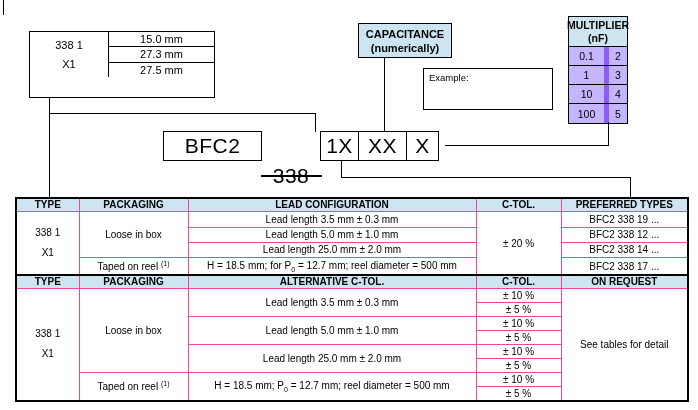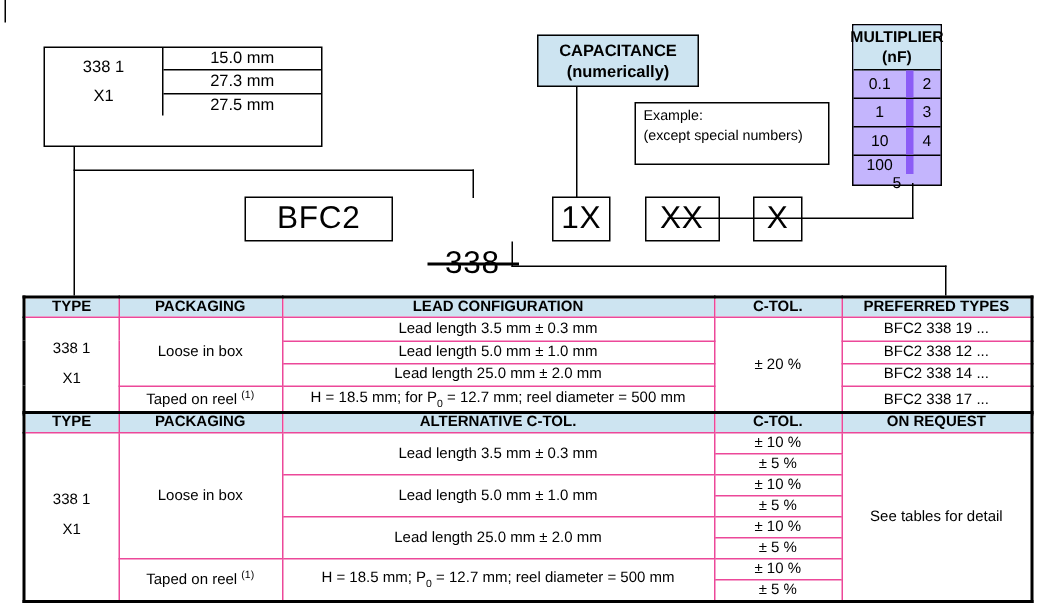--- a/index.html
+++ b/index.html
@@ -25,39 +25,39 @@
                font-size: 11px; font-weight: bold; }
   .tp-body { display: flex; height: 45px; }
   .tp-left { width: 79px; border-right: 1.5px solid #000; display: flex; flex-direction: column; justify-content: center;
              align-items: center; font-size: 11px; line-height: 19px; }
   .tp-right { flex: 1; display: flex; flex-direction: column; }
   .tp-right .pitch { flex: 1; display: flex; align-items: center; justify-content: center; font-size: 11px;
                      border-bottom: 1px solid #000; }
   .tp-right .pitch:last-child { border-bottom: none; }
 
   
-  .cap-box { left: 358px; top: 23px; width: 108px; height: 35px; border: 1.5px solid #000; display: flex;
+  .cap-box { left: 358px; top: 23px; width: 94px; height: 35px; border: 1.5px solid #000; display: flex;
              flex-direction: column; align-items: center; justify-content: center; font-size: 11px; font-weight: bold;
              line-height: 14px; }
 
   
   .ex-box { left: 423px; top: 68px; width: 130px; height: 42px; border: 1.5px solid #000; background: #fff;
             font-size: 9.5px; line-height: 13px; padding: 2px 5px; }
 
   
   .mult-box { left: 568px; top: 16px; width: 60px; border: 1.5px solid #000; background: #c4b5fd; }
   .mult-header { height: 30px; border-bottom: 1.5px solid #000; display: flex; flex-direction: column; align-items: center;
                  justify-content: center; font-size: 10.5px; font-weight: bold; line-height: 13px; }
   .mult-row { display: flex; height: 19px; border-bottom: 1px solid #000; font-size: 10.5px; }
-  .mult-row:last-child { border-bottom: none; flex-direction: column; }
+  .mult-row:last-child { border-bottom: none; }
   .mult-row .f { width: 40px; border-right: 5px solid #8b5cf6; display: flex; align-items: center; justify-content: center; }
   .mult-row .c { flex: 1; display: flex; align-items: center; justify-content: center; }
 
   
-  .pn-row { left: 163px; top: 131px; height: 30px; display: flex; gap: 24px; }
+  .pn-row { left: 163px; top: 131px; height: 30px; display: flex; }
   .pn-cell { border: 1.5px solid #000; background: #fff; display: flex; align-items: center; justify-content: center;
              font-size: 21px; letter-spacing: 0.5px; }
   .pn-cell + .pn-cell { margin-left: -1.5px; }
 
   
   table.dtable { position: absolute; border-collapse: collapse; table-layout: fixed; background: #fff; }
   table.dtable th, table.dtable td { border: 1px solid #ec4899; font-size: 10px; text-align: center; vertical-align: middle;
                                      padding: 0; overflow: hidden; white-space: nowrap; }
   table.dtable { border: 2px solid #000; }
   table.dtable th { background: var(--header-bg, #cde4f1); font-weight: bold; height: 13px; }
@@ -87,21 +87,20 @@
     </div>
   </div>
 
   <div class="abs cap-box bluebg">
     <div>CAPACITANCE</div>
     <div>(numerically)</div>
   </div>
 
   <div class="abs ex-box">
     <div>Example:</div>
-    <div>(except special numbers)</div>
   </div>
 
   <div class="abs mult-box">
     <div class="mult-header bluebg">
       <div>MULTIPLIER</div>
       <div>(nF)</div>
     </div>
     <div class="mult-row">
       <div class="f">0.1</div>
       <div class="c">2</div>

